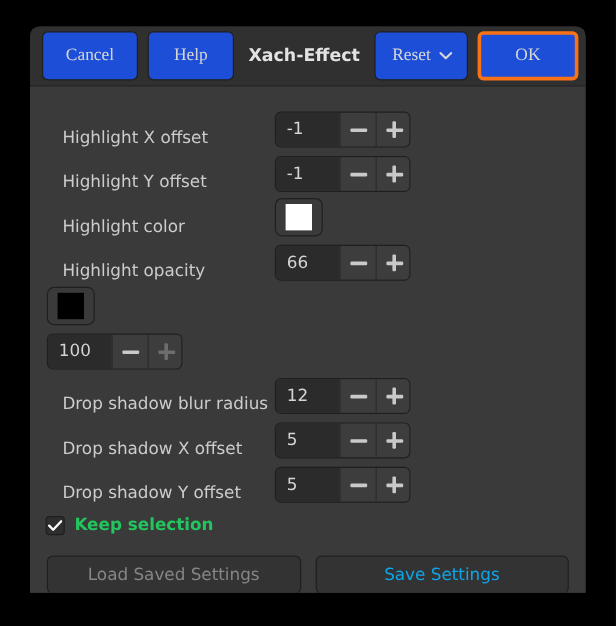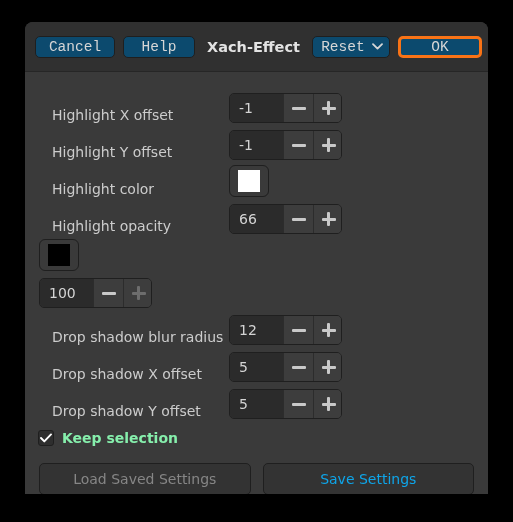--- a/index.html
+++ b/index.html
@@ -39,27 +39,27 @@
     flex: 0 0 50px;
     background: #303030;
     border-bottom: 1px solid #262626;
     display: flex;
     align-items: center;
     padding: 0 10px;
     gap: 8px;
   }
 
   .hdr-btn {
-    height: 22px;
-    background: #0c4a6e;
+    height: 41px;
+    background: #1d4ed8;
     border: 1px solid #1f1f1f;
     border-radius: 5px;
     color: #d6d6d6;
     font-size: 14.5px;
-    font-family: Liberation Mono, monospace;
+    font-family: Liberation Serif, serif;
     padding: 0 16px;
     display: flex;
     align-items: center;
     justify-content: center;
     white-space: nowrap;
     cursor: pointer;
   }
   .hdr-btn.cancel { min-width: 80px; }
   .hdr-btn.help   { min-width: 72px; }
 
@@ -204,21 +204,21 @@
     border-radius: 3px;
     margin-right: 8px;
     display: flex;
     align-items: center;
     justify-content: center;
     cursor: pointer;
     flex: 0 0 16px;
   }
   .checkbox svg { display: block; }
   .check-label {
-    color: #86efac;
+    color: #22c55e;
     font-size: 14px;
     font-weight: bold;
     white-space: nowrap;
     cursor: default;
   }
 
   
   .bottom-actions {
     display: flex;
     gap: 12px;

